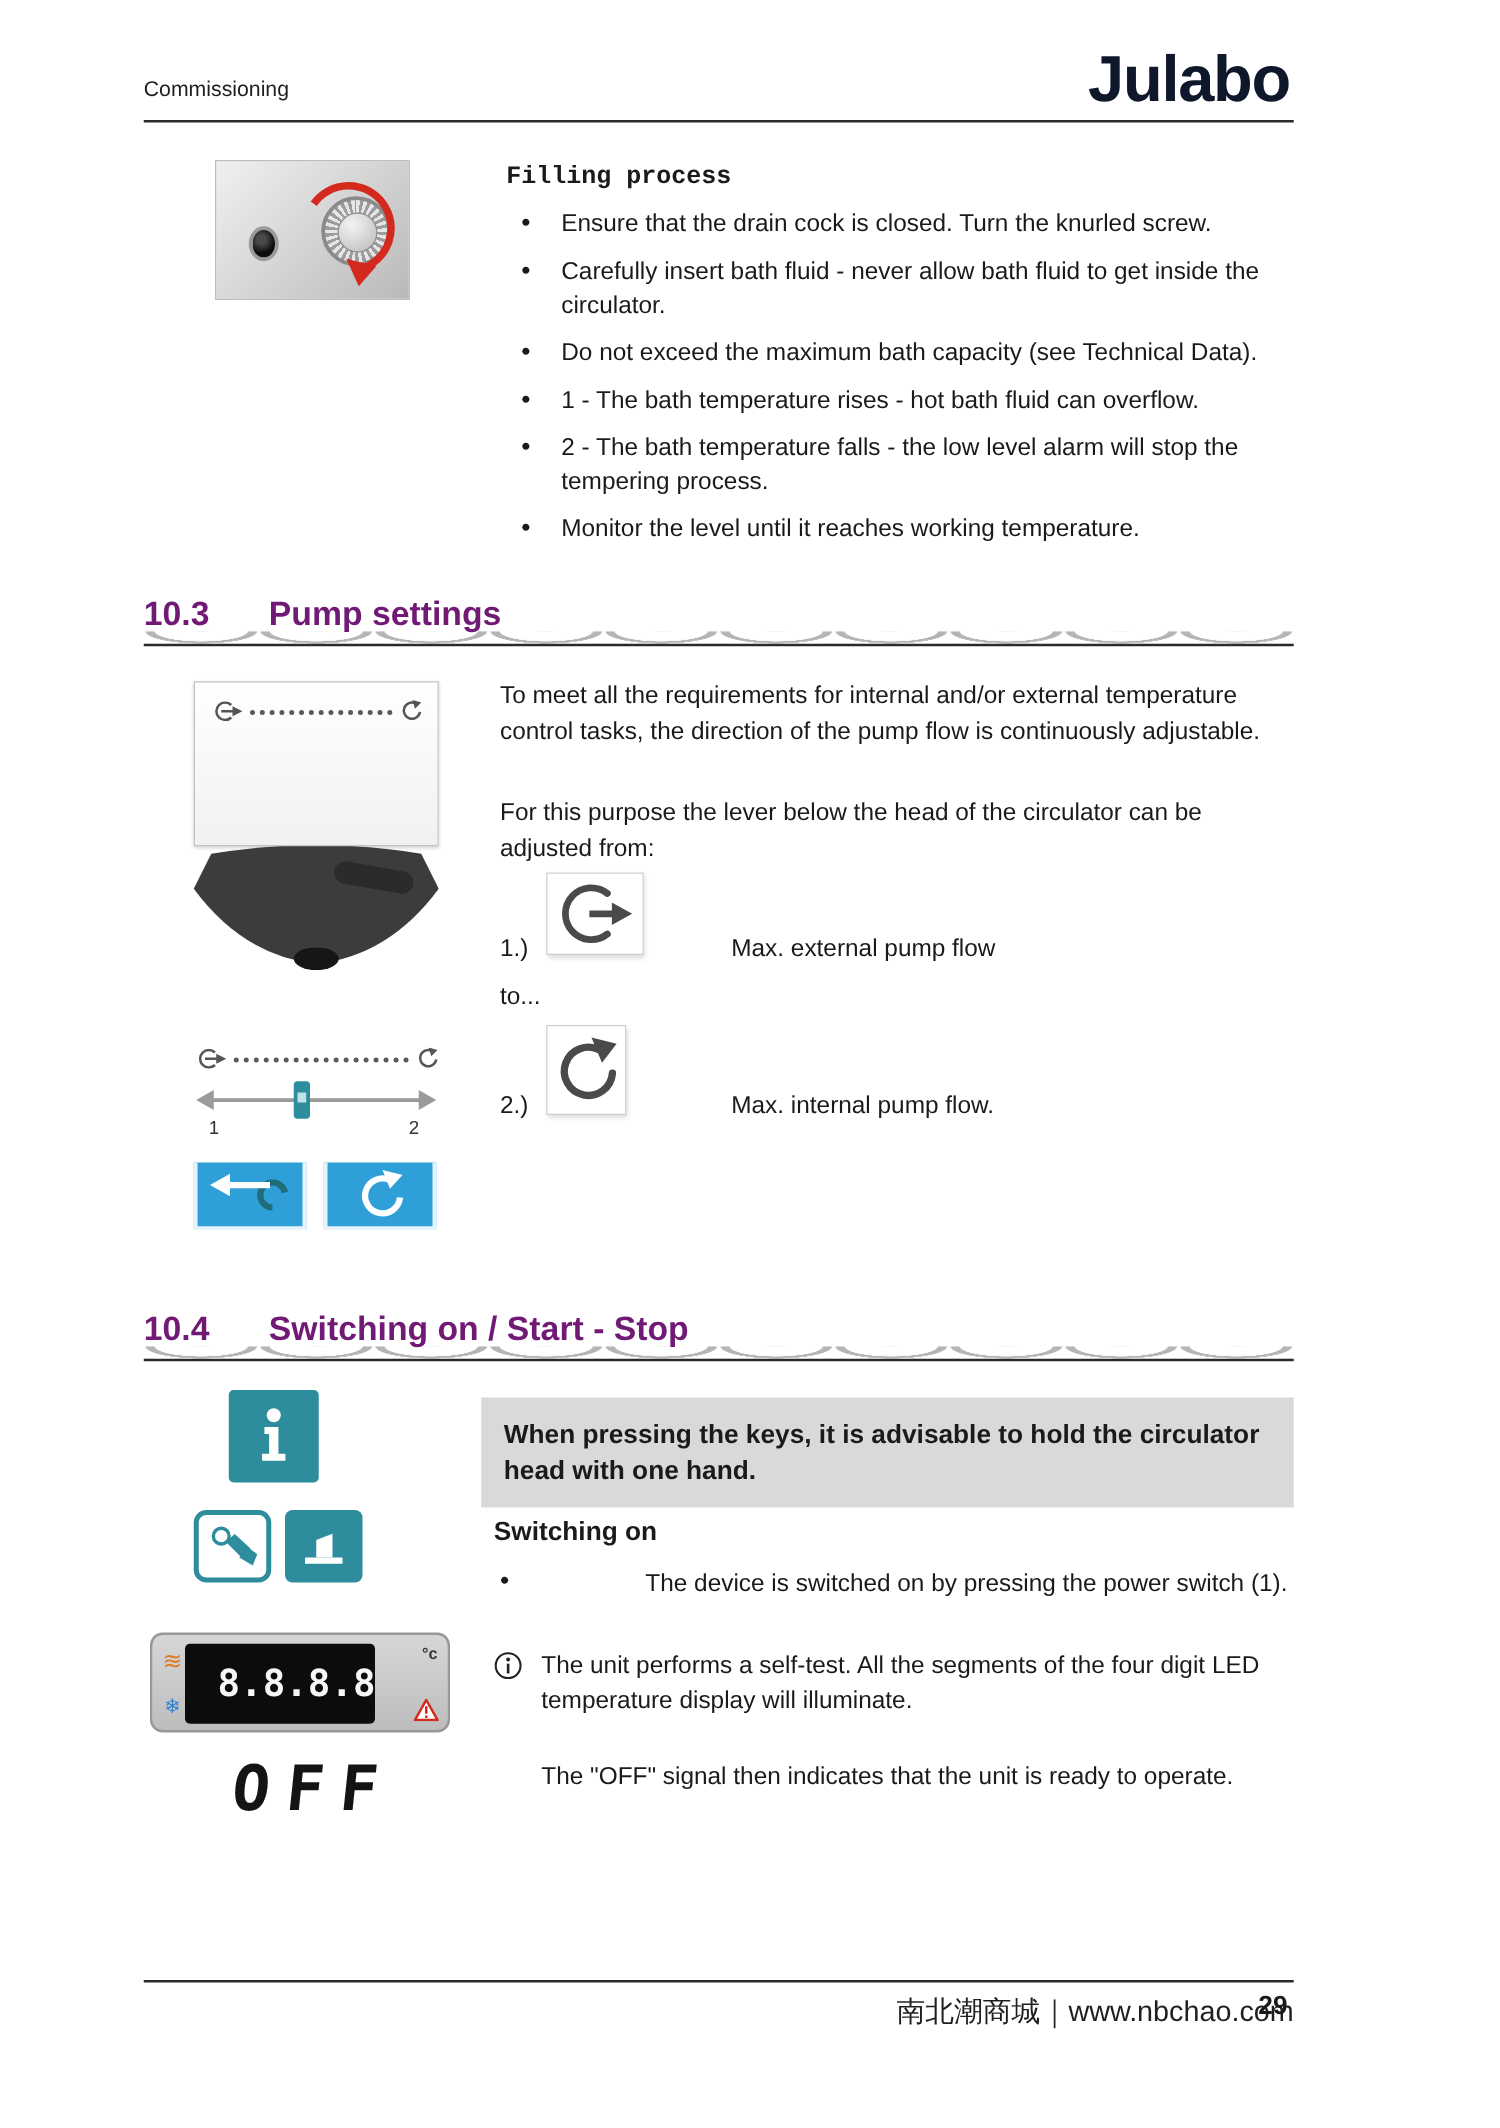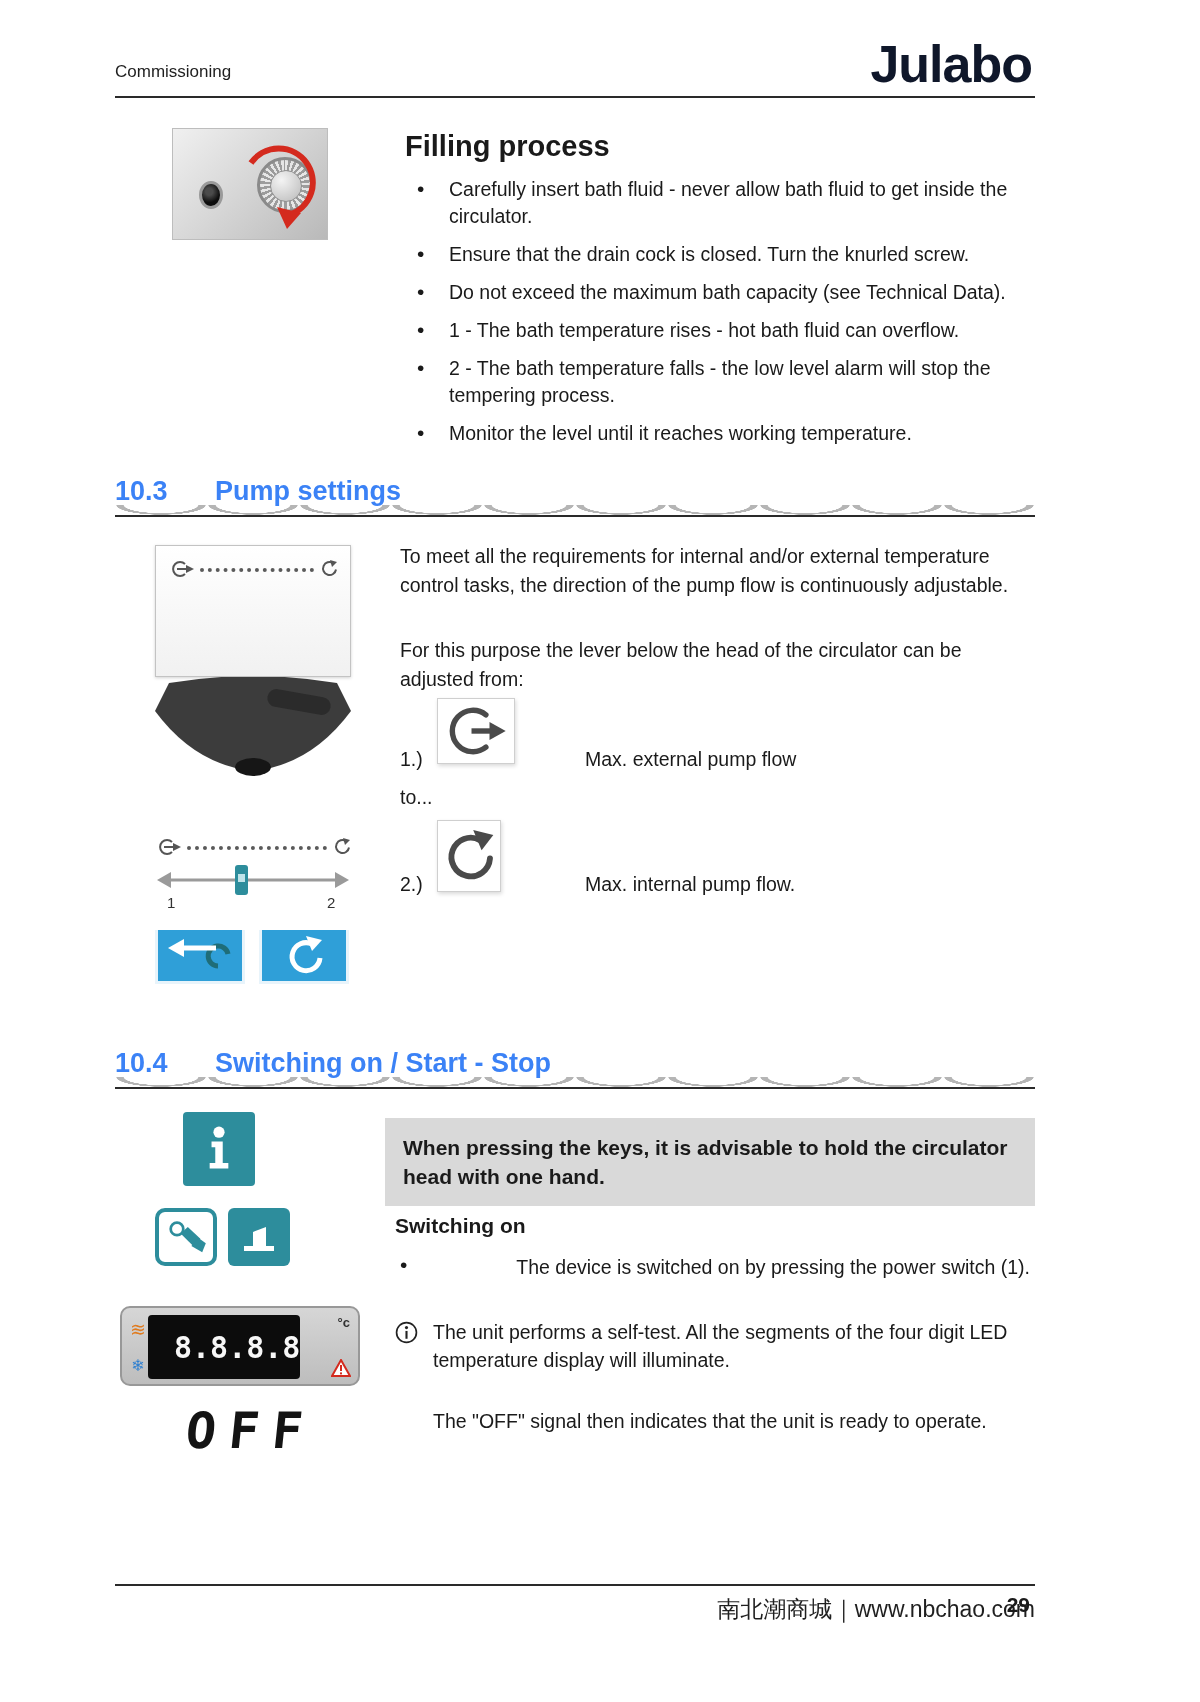--- a/index.html
+++ b/index.html
@@ -29,27 +29,27 @@
     border:3px solid #9a9a9a; }
   .knob { position:absolute; left:84px; top:28px; width:56px; height:56px; border-radius:50%;
     background: repeating-conic-gradient(#e6e6e6 0 7deg, #9c9c9c 7deg 14deg);
     border:3px solid #8a8a8a; }
   .knob::after { content:""; position:absolute; left:10px; top:10px; width:30px; height:30px; border-radius:50%;
     background: radial-gradient(circle at 35% 30%, #f4f4f4, #b9b9b9); border:1px solid #8f8f8f; }
   .rot-arrow { position:absolute; left:70px; top:8px; width:82px; height:94px; }
 
   
   .filling-col { left:405px; top:130px; width:645px; }
-  .block-title { font-size:29px; font-weight:bold; margin-bottom:13px; }
+  .block-title { font-size:20px; font-weight:bold; margin-bottom:13px;font-family:Liberation Mono, monospace; }
   .blist { list-style:none; }
   .blist li { position:relative; padding-left:44px; font-size:19.5px; line-height:27px; margin-bottom:11px; }
   .blist li::before { content:"•"; position:absolute; left:12px; top:-1px; font-size:21px; }
 
   
-  .sec-head { left:115px; font-size:27px; font-weight:bold; color:#3b82f6; }
+  .sec-head { left:115px; font-size:27px; font-weight:bold; color:#701a75; }
   .sec-head .num { display:inline-block; width:100px; }
   .scallop { left:115px; width:920px; height:10px;
     background-image: radial-gradient(ellipse 46px 10px at 50% 0%, transparent 80%, #b5b5b5 82%, #b5b5b5 96%, transparent 98%);
     background-size: 92px 10px; background-repeat: repeat-x; }
 
   
   .pump-photo { left:155px; top:545px; width:196px; height:232px; }
   .pump-panel { position:absolute; left:0; top:0; width:196px; height:132px; background:linear-gradient(#ffffff,#f1f1f1);
     border:1px solid #c3c3c3; box-shadow:0 1px 3px rgba(0,0,0,.18); }
   .scale-row { display:flex; align-items:center; gap:6px; padding:14px 12px 0 12px; }
@@ -134,22 +134,22 @@
     <div class="knob"></div>
     <svg class="rot-arrow" viewBox="0 0 82 94">
       <path d="M8 26 A 34 34 0 1 1 46 78" fill="none" stroke="#d42a1e" stroke-width="6"></path>
       <polygon points="34,70 58,76 44,92" fill="#d42a1e"></polygon>
     </svg>
   </div>
 
   <div class="abs filling-col">
     <div class="block-title">Filling process</div>
     <ul class="blist">
+      <li><span>Ensure that the drain cock is closed. Turn the knurled screw.</span></li>
       <li><span>Carefully insert bath fluid - never allow bath fluid to get inside the circulator.</span></li>
-      <li><span>Ensure that the drain cock is closed. Turn the knurled screw.</span></li>
       <li><span>Do not exceed the maximum bath capacity (see Technical Data).</span></li>
       <li><span>1 - The bath temperature rises - hot bath fluid can overflow.</span></li>
       <li><span>2 - The bath temperature falls - the low level alarm will stop the tempering process.</span></li>
       <li><span>Monitor the level until it reaches working temperature.</span></li>
     </ul>
   </div>
 
   <div class="abs sec-head" style="top:476px;">
     <span class="num">10.3</span><span>Pump settings</span>
   </div>

